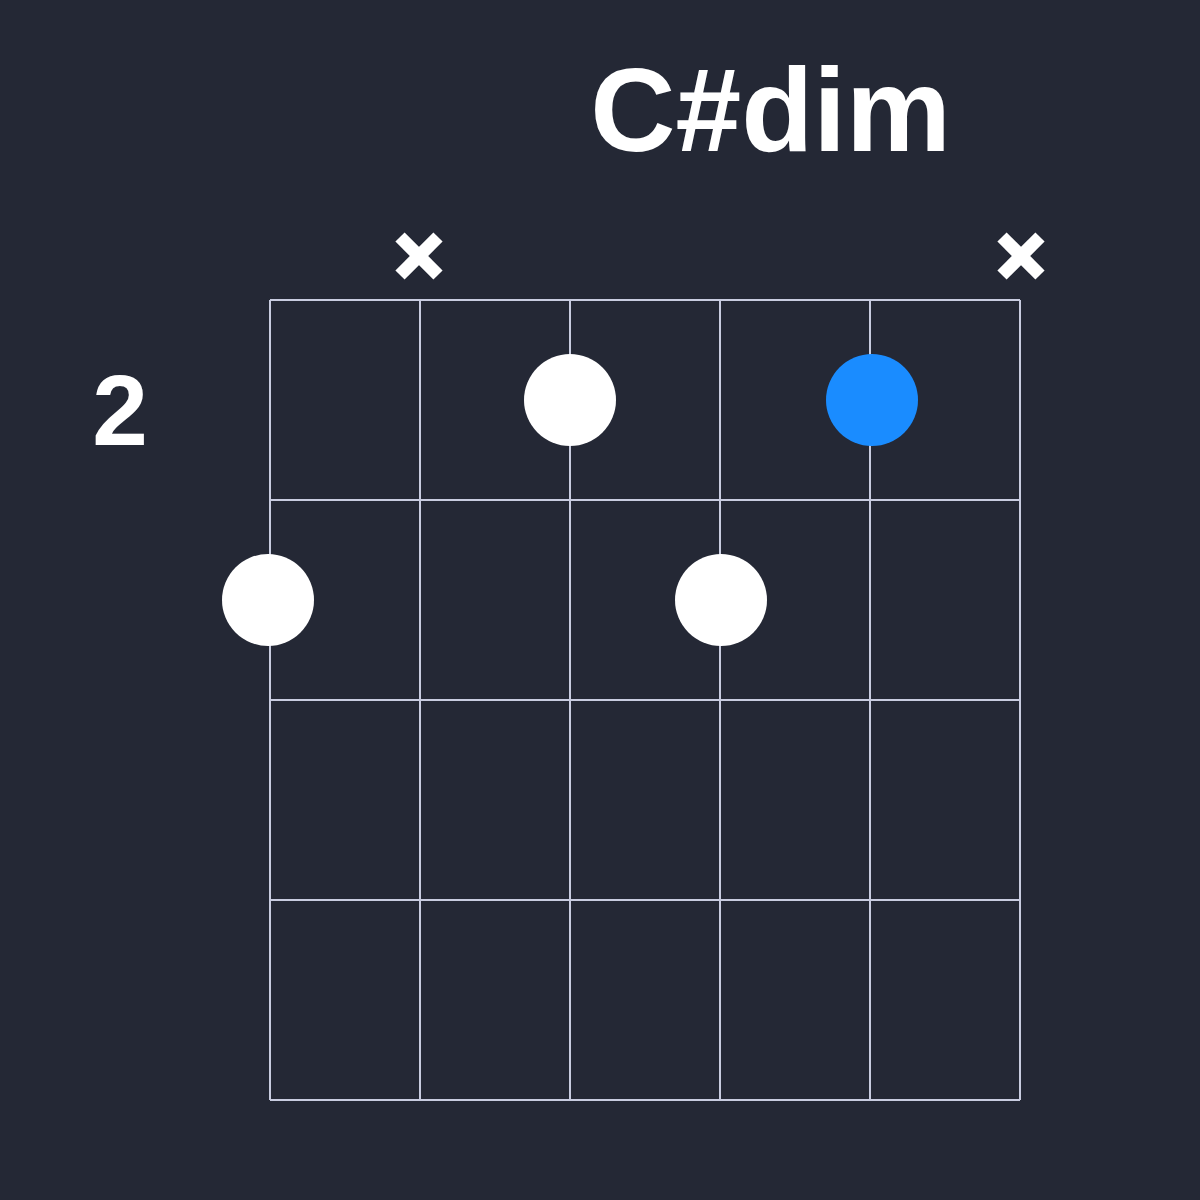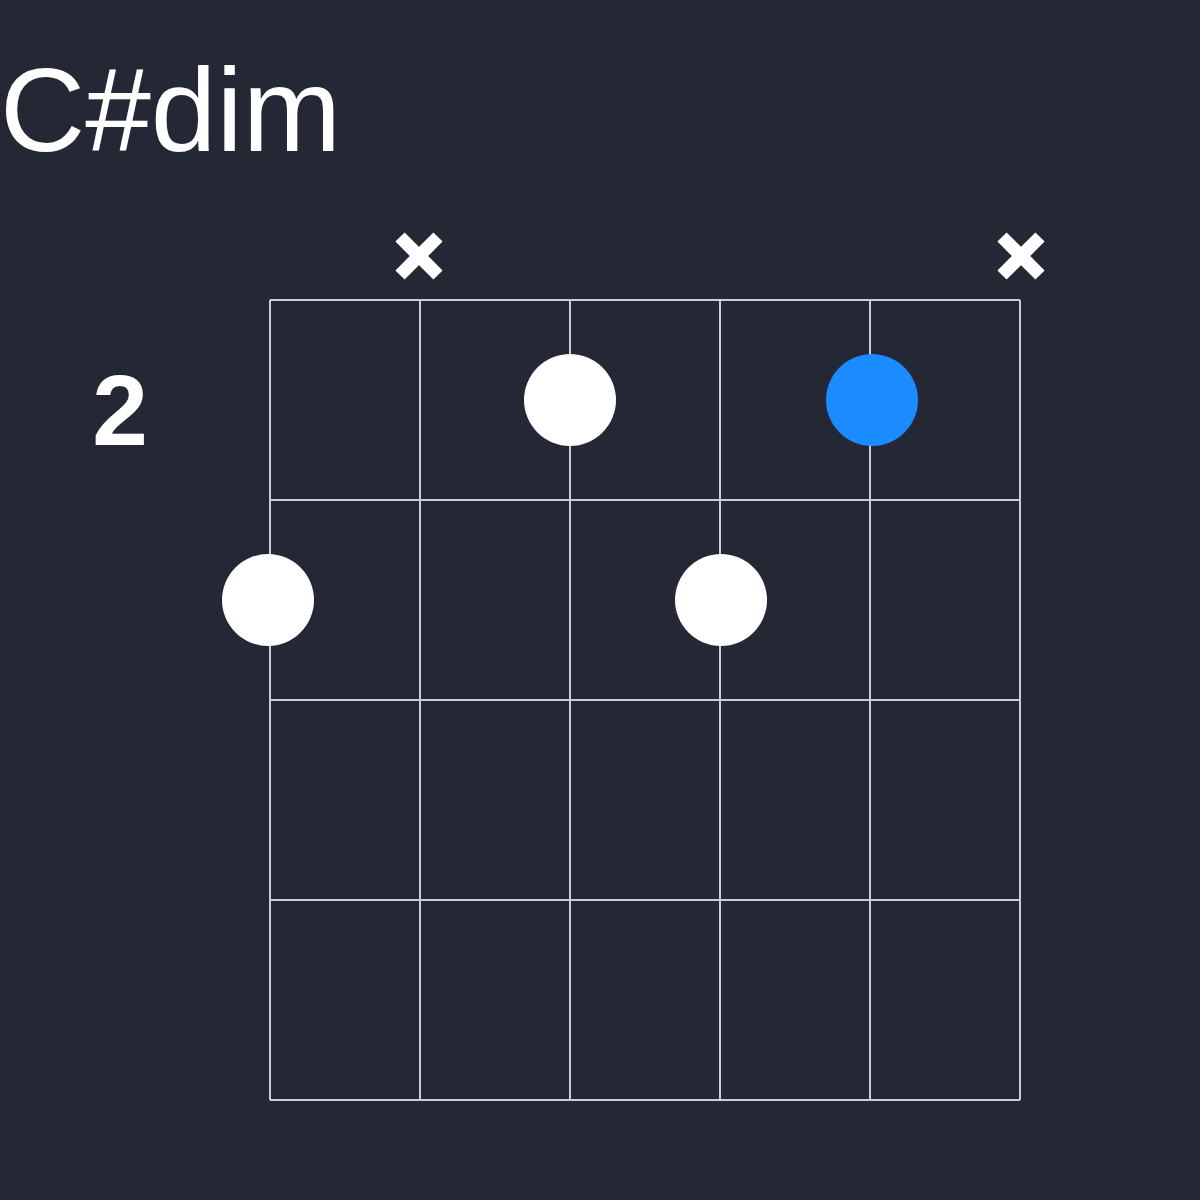--- a/index.html
+++ b/index.html
@@ -1,17 +1,17 @@
 <!DOCTYPE html>
 <html><head>
 <meta charset="utf-8">
 <style>
   html,body{margin:0;padding:0;}
   body{width:1200px;height:1200px;background:#242835;position:relative;overflow:hidden;font-family:"Liberation Sans",sans-serif;}
-  #title{position:absolute;left:0;top:45px;width:951px;text-align:left;color:#fff;font-weight:normal;font-size:118px;line-height:130px;}
+  #title{position:absolute;left:0;top:45px;width:951px;text-align:right;color:#fff;font-weight:bold;font-size:118px;line-height:130px;}
   #fret-label{position:absolute;left:70px;top:355px;width:100px;text-align:center;color:#fff;font-weight:bold;font-size:100px;line-height:110px;}
   svg{position:absolute;left:0;top:0;}
 </style>
 </head>
 <body>
 
 <div id="title">C#dim</div>
 <div id="fret-label">2</div>
 
 <svg width="1200" height="1200">

